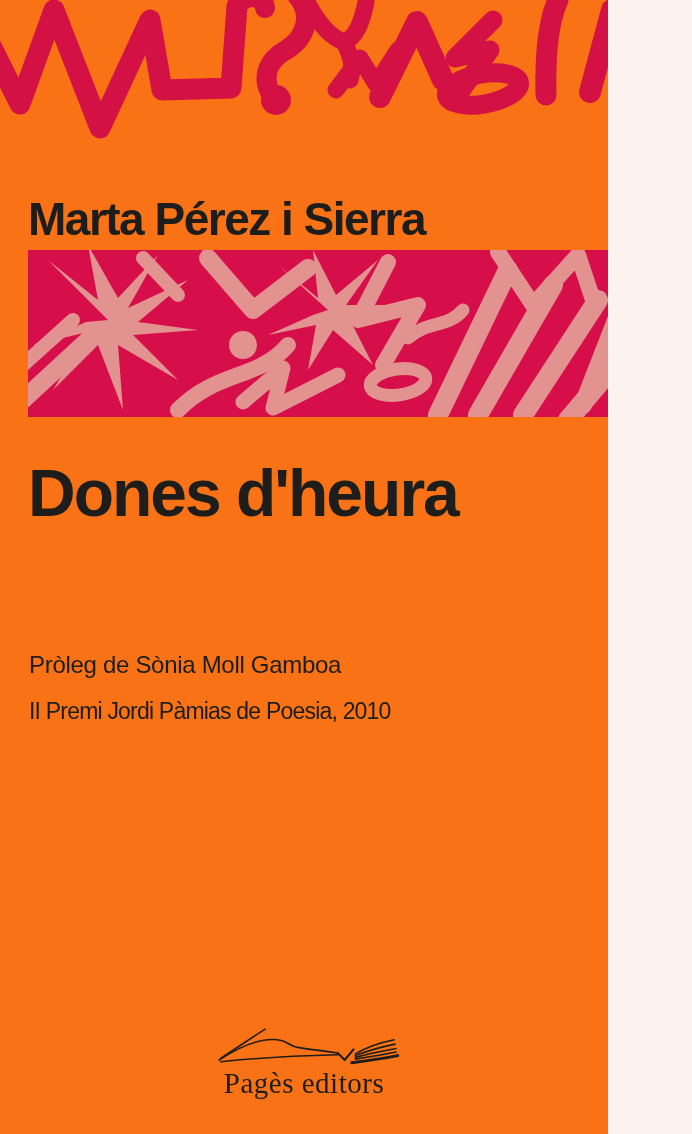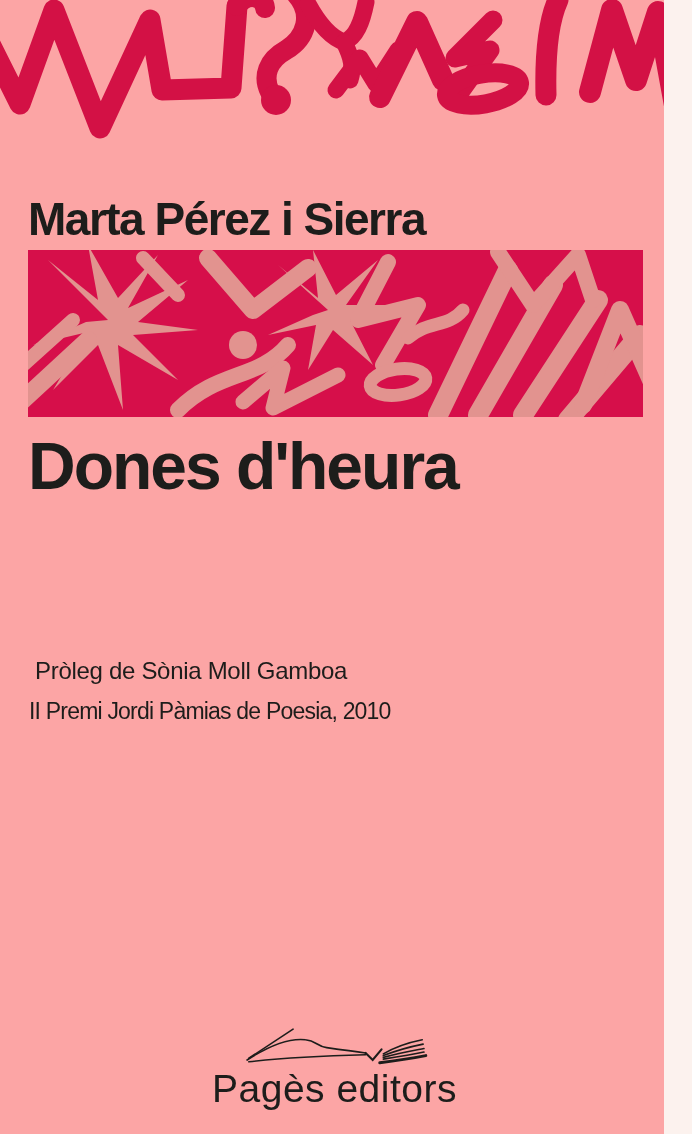--- a/index.html
+++ b/index.html
@@ -2,23 +2,23 @@
 <html><head>
 <meta charset="utf-8">
 <style>
   html, body {
     margin: 0;
     padding: 0;
     background: #fcf2ee;
   }
   .cover {
     position: relative;
-    width: 664px;
+    width: 608px;
     height: 1134px;
-    background: #fca5a5;
+    background: #f97316;
     overflow: hidden;
     font-family: "Liberation Sans", sans-serif;
     color: #1d1d1b;
   }
   .scribble {
     position: absolute;
     top: 0;
     left: 0;
     width: 692px;
     height: 170px;
@@ -39,33 +39,33 @@
     position: absolute;
     left: 28px;
     top: 250px;
     width: 615px;
     height: 167px;
     display: block;
   }
   .title {
     position: absolute;
     left: 28px;
-    top: 433px;
+    top: 460px;
     margin: 0;
     font-size: 66px;
     line-height: 1;
     font-weight: 700;
     letter-spacing: -2px;
     white-space: nowrap;
   }
   .proleg {
     position: absolute;
     left: 29px;
     top: 652px;
-    margin: 6px;
+    margin: 0;
     font-size: 24px;
     line-height: 1.1;
     font-weight: 400;
     letter-spacing: -0.3px;
     white-space: nowrap;
   }
   .premi {
     position: absolute;
     left: 29px;
     top: 699px;
@@ -84,22 +84,22 @@
     width: 240px;
     text-align: center;
   }
   .logo-mark {
     display: block;
     width: 220px;
     height: 46px;
     margin: 0 auto;
   }
   .publisher-name {
-    font-family: Liberation Sans, sans-serif;
-    font-size: 39px;
+    font-family: Liberation Serif, serif;
+    font-size: 29px;
     line-height: 1;
     letter-spacing: 0.5px;
     color: #1d1d1b;
     margin-top: 1px;
     white-space: nowrap;
   }
 </style>
 </head>
 <body>
 

